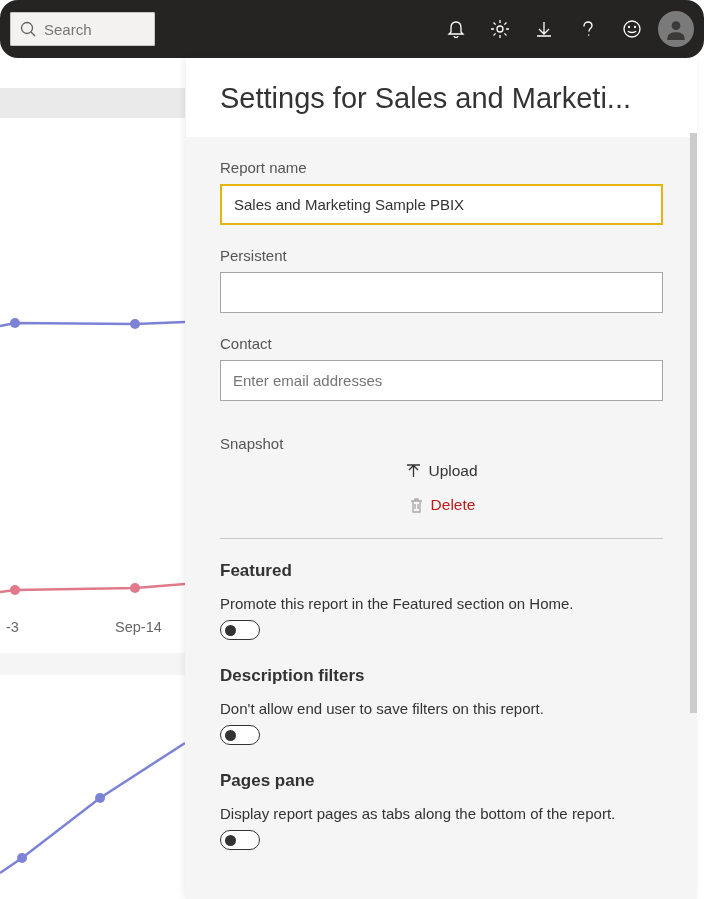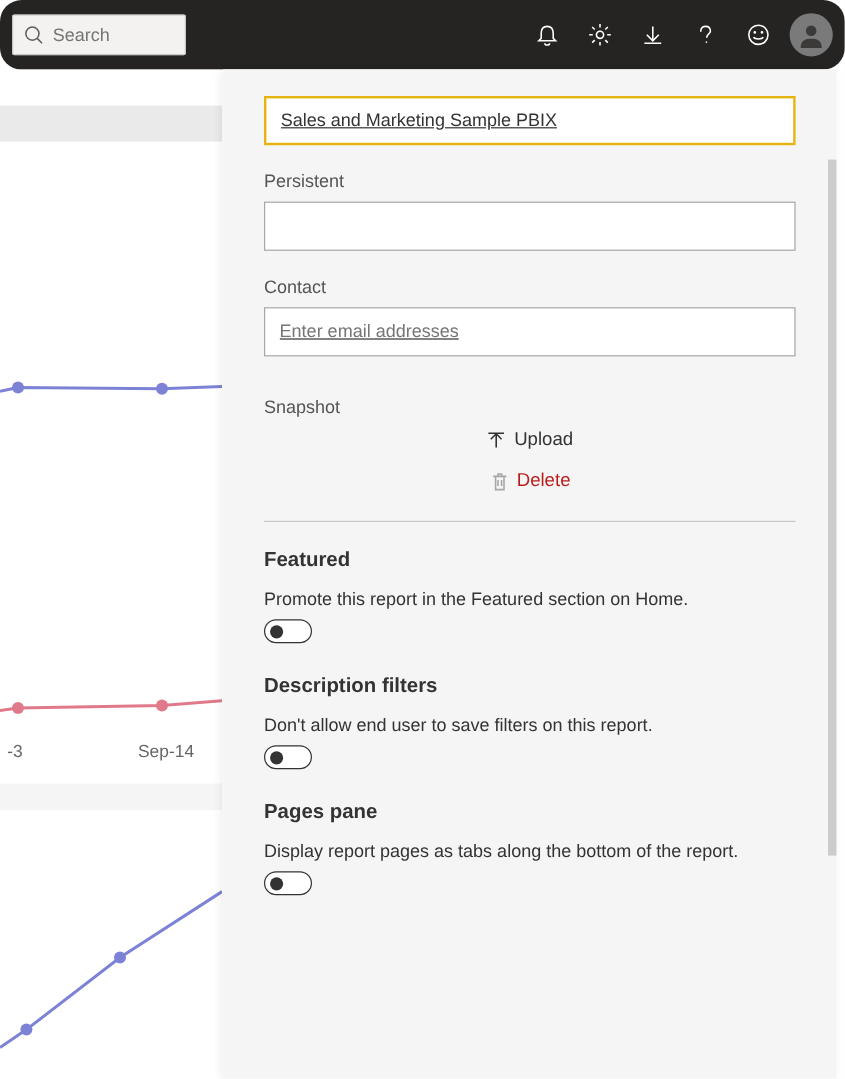--- a/index.html
+++ b/index.html
@@ -23,21 +23,21 @@
   .bg-axis { position: absolute; top: 561px; left: 0; font-size: 14.5px; color: #666; }
   .bg-chart { position: absolute; }
 
   
   .panel { position: absolute; top: 58px; right: 7px; width: 511px; height: 841px; background: #fff; display: flex; flex-direction: column; box-shadow: -2px 0 8px rgba(0,0,0,0.08); }
   .panel-head { padding: 24px 34px 22px 34px; background: #fff; }
   .panel-head h1 { font-size: 29px; font-weight: 350; color: #333; white-space: nowrap; overflow: hidden; text-overflow: ellipsis; }
   .panel-body { flex: 1; background: #f5f5f5; padding: 22px 34px 10px 34px; overflow-y: auto; }
 
   .fld-label { font-size: 15px; color: #555; margin-bottom: 8px; }
-  .fld-input { width: 100%; height: 41px; border: 1px solid #a6a6a6; background: #fff; padding: 0 12px; font-size: 15px; color: #333; outline: none; text-decoration: underline; }
+  .fld-input { width: 100%; height: 41px; border: 1px solid #a6a6a6; background: #fff; padding: 0 12px; font-size: 15px; color: #333; outline: none; }
   .fld-input.highlight { border: 2px solid #e6b40e; }
   .fld-group { margin-bottom: 22px; }
 
   .snap-row { display: flex; align-items: center; gap: 8px; margin-top: 10px; flex-direction: column; }
   .snap-btn { display: flex; align-items: center; gap: 6px; font-size: 15.5px; color: #333; cursor: pointer; }
   .snap-btn.disabled { color: #b91c1c; cursor: default; }
   .snap-btn svg { width: 17px; height: 17px; }
 
   hr.sep { border: none; border-top: 1px solid #c8c6c4; margin: 24px 0 22px 0; }
 
@@ -120,23 +120,27 @@
   <div class="bg-band2"></div>
 
   <svg class="bg-chart" style="left:0;top:640px" width="185" height="200">
     <polyline points="0,175 22,160 100,100 185,45" fill="none" stroke="#7c83d6" stroke-width="2.5"></polyline>
     <circle cx="22" cy="160" r="5" fill="#7c83d6"></circle>
     <circle cx="100" cy="100" r="5" fill="#7c83d6"></circle>
   </svg>
 </div>
 
 <div class="panel">
+  <div class="panel-head">
+    <h1>Settings for Sales and Marketi...</h1>
+  </div>
   <div class="panel-body">
 
     <div class="fld-group">
+      <div class="fld-label">Report name</div>
       <input class="fld-input highlight" type="text" value="Sales and Marketing Sample PBIX" style="">
     </div>
 
     <div class="fld-group">
       <div class="fld-label">Persistent</div>
       <input class="fld-input" type="text" value="" style="">
     </div>
 
     <div class="fld-group">
       <div class="fld-label">Contact</div>

